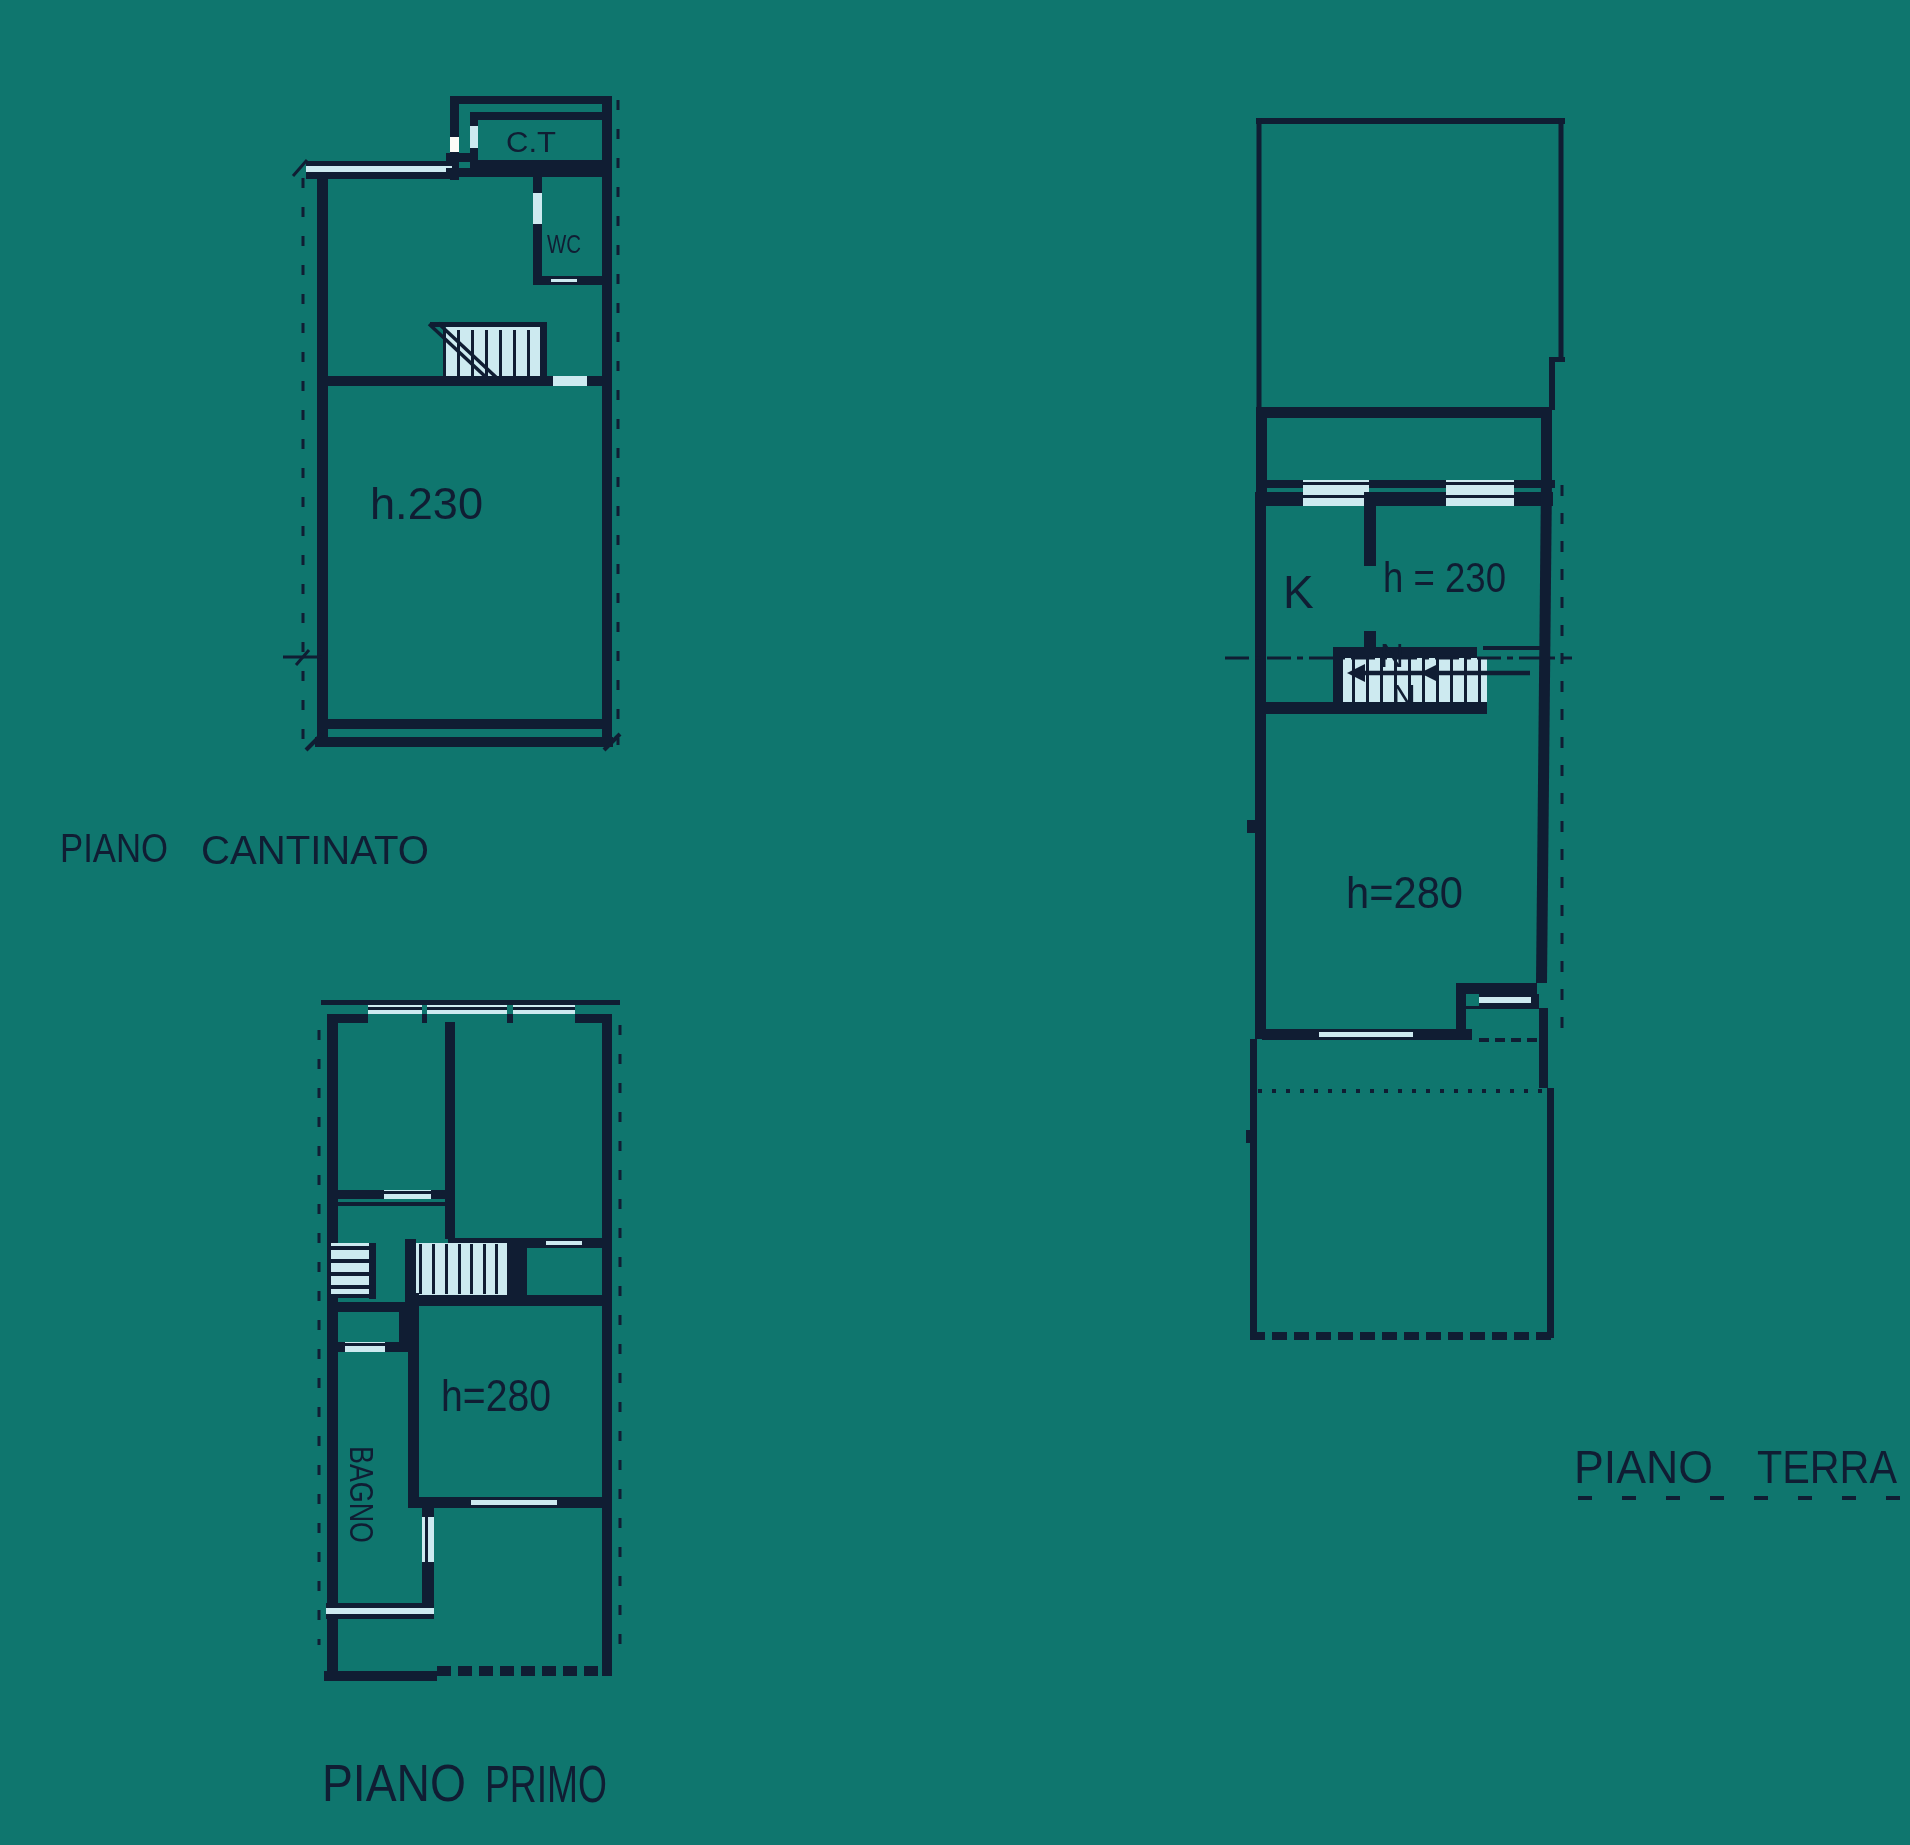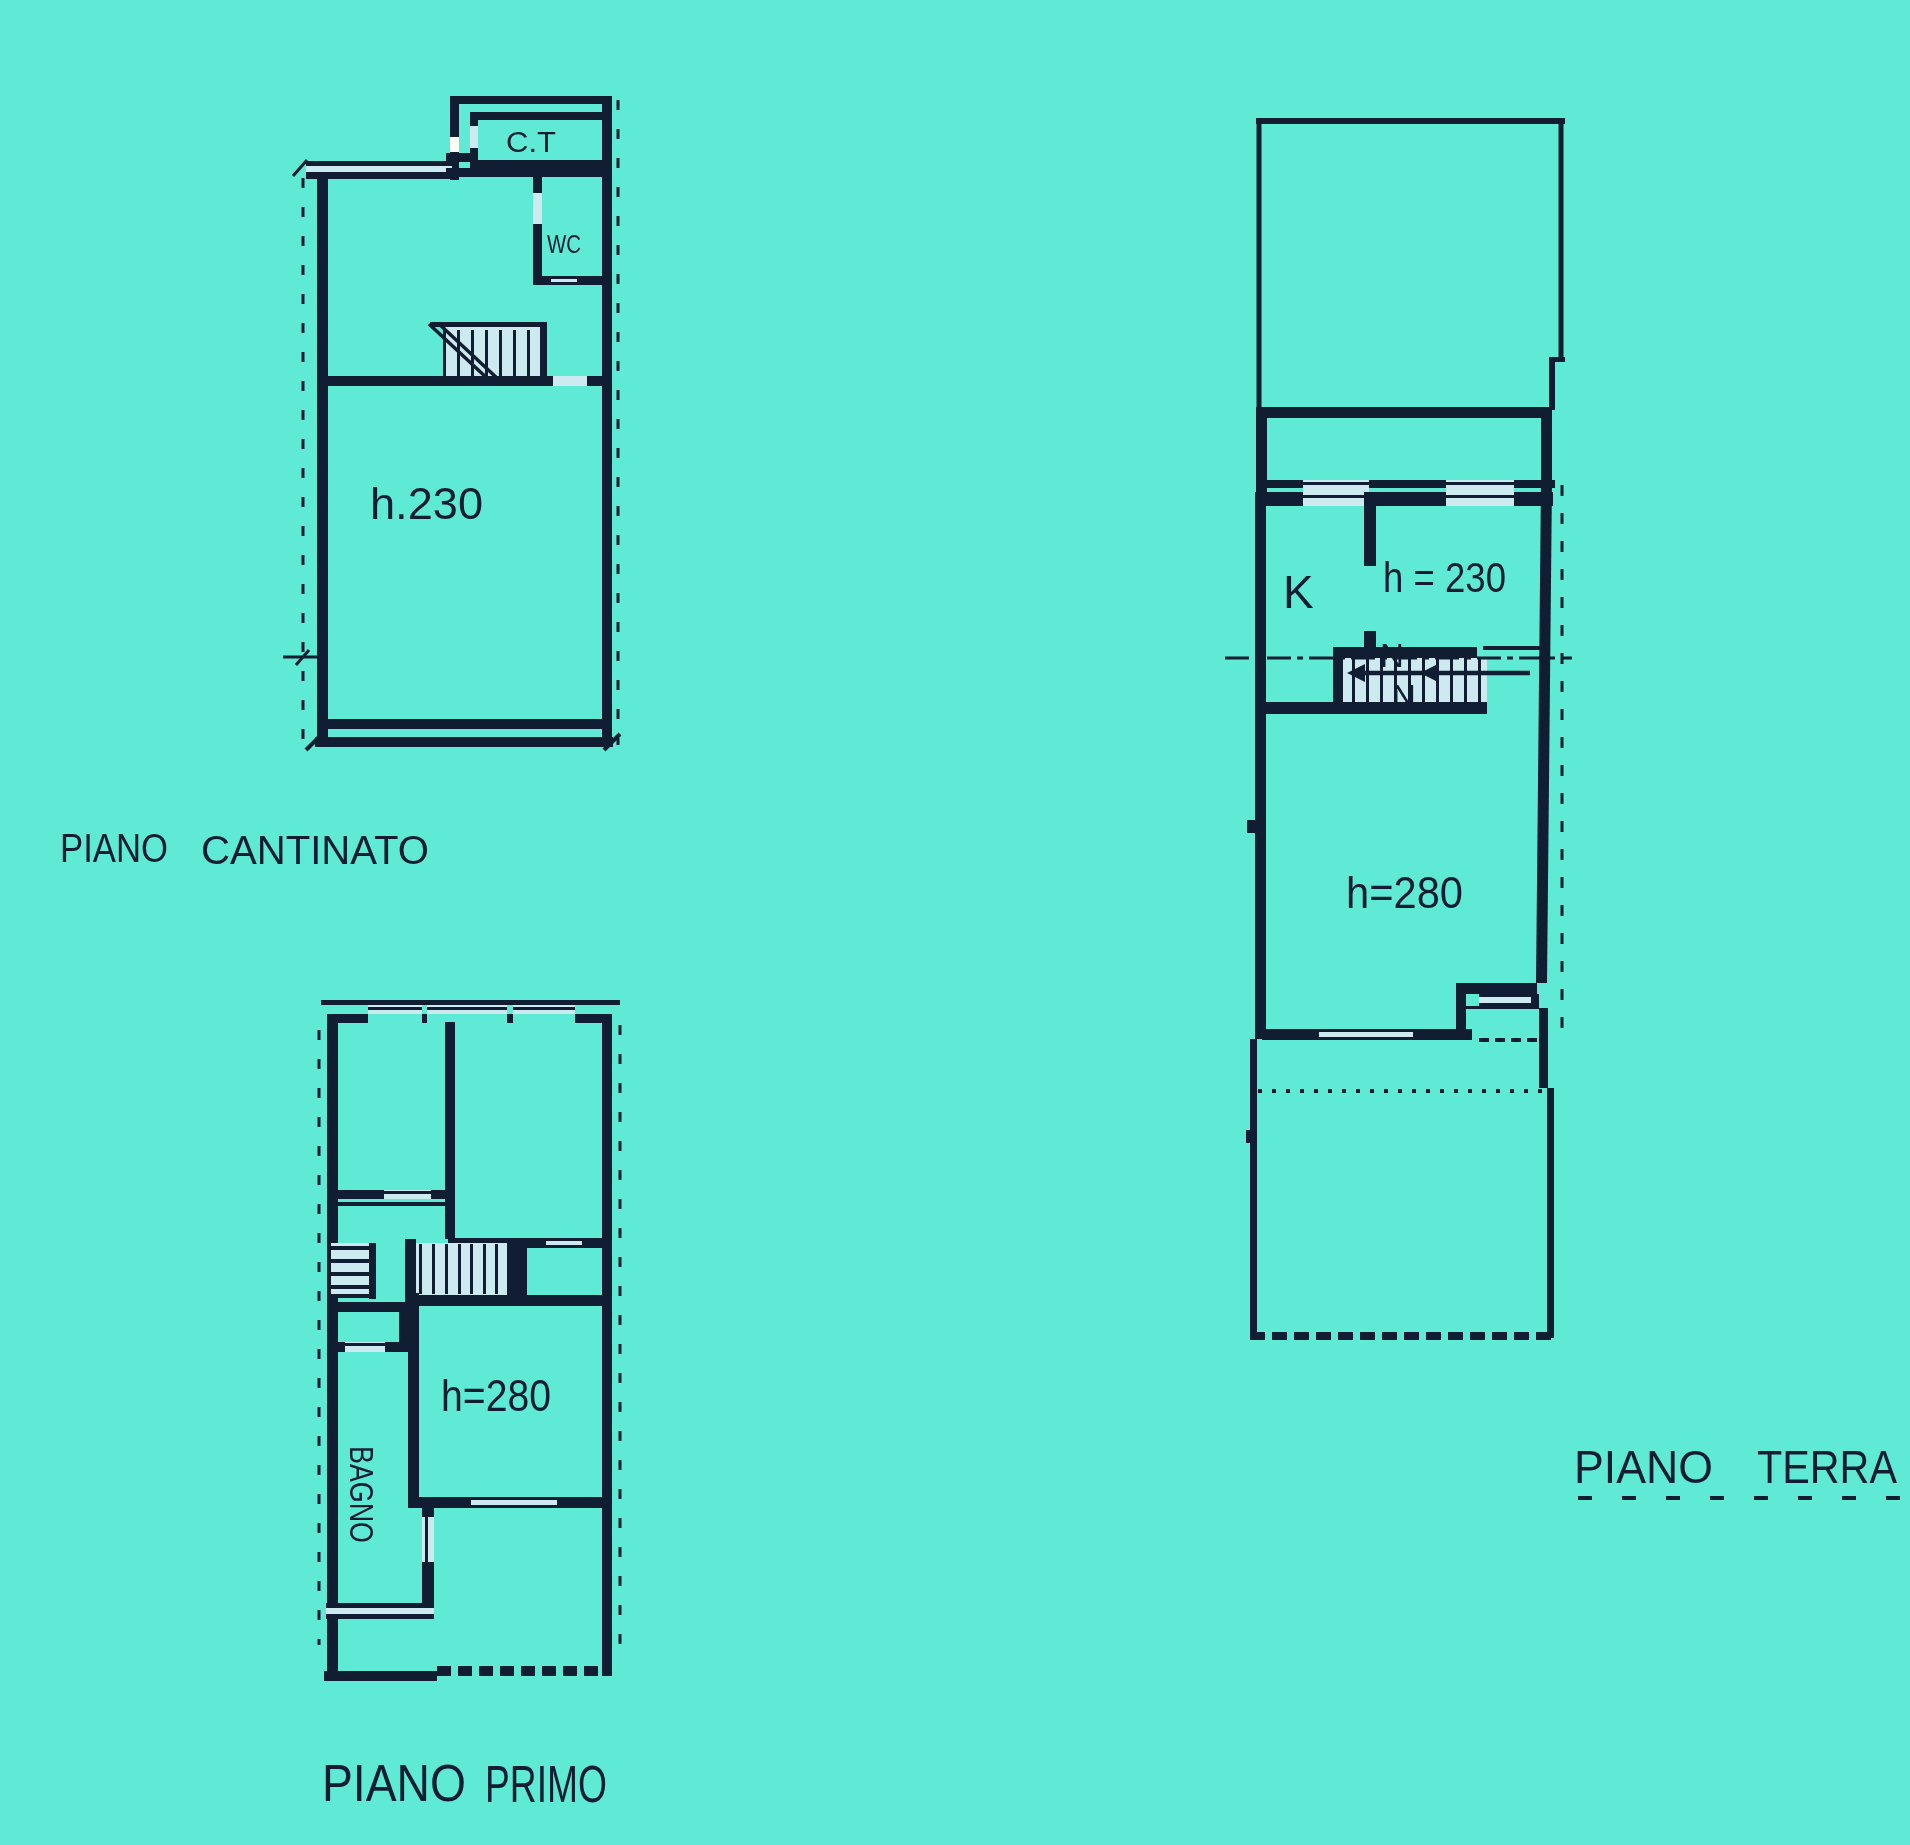--- a/index.html
+++ b/index.html
@@ -1,16 +1,16 @@
 <!DOCTYPE html>
 <html><head>
 <meta charset="utf-8">
 <style>
 html,body{margin:0;padding:0;background:#ffffff}
-#page{position:relative;width:1910px;height:1845px;background:#5eead4;overflow:hidden;font-family:"Liberation Sans",sans-serif}
+#page{position:relative;width:1910px;height:1845px;background:#0f766e;overflow:hidden;font-family:"Liberation Sans",sans-serif}
 text{font-family:"Liberation Sans",sans-serif;fill:#101d33}
 .ink{fill:#101d33}
 .cy{fill:#cdeaf0}
 </style>
 </head>
 <body>
 <div id="page">
 <svg width="1910" height="1845" viewBox="0 0 1910 1845">
 
 <g>

